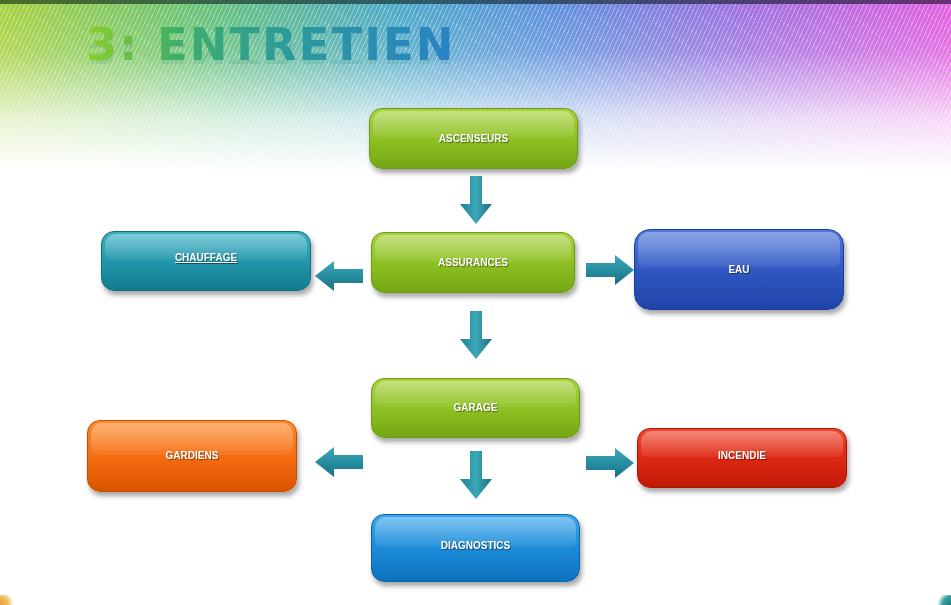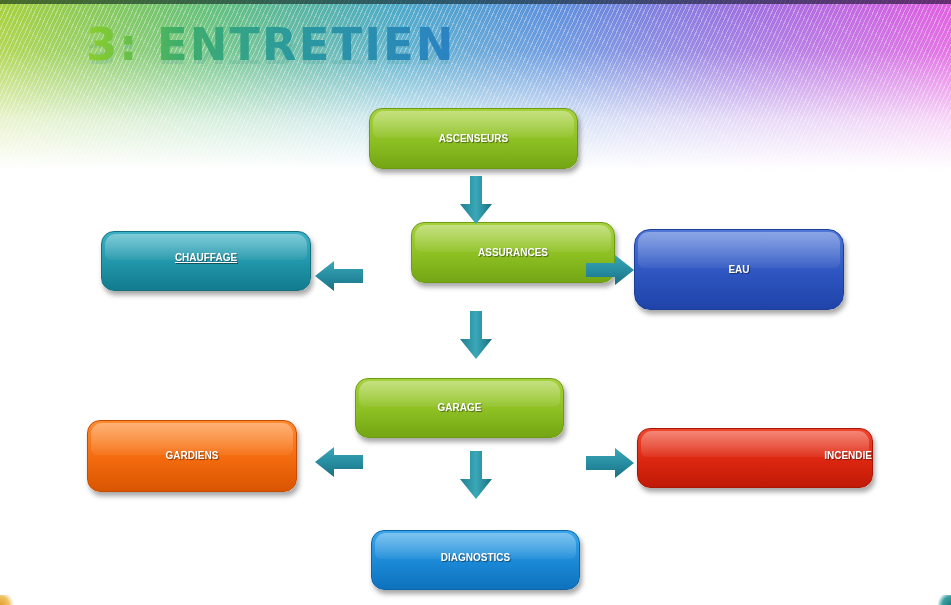--- a/index.html
+++ b/index.html
@@ -78,45 +78,45 @@
 <div class="header-fade"></div>
 <div class="top-edge"></div>
 
 <div class="title-reflection">3: ENTRETIEN</div>
 <div class="title">3: ENTRETIEN</div>
 
 <div class="node green" style="left:369px; top:108px; width:209px; height:61px;">
   <span>ASCENSEURS</span>
 </div>
 
-<div class="node green" style="left:371px; top:222px; width:204px; height:61px;margin-left:40px;">
+<div class="node green" style="left:371px; top:232px; width:204px; height:61px;">
   <span>ASSURANCES</span>
 </div>
 
 <div class="node teal" style="left:101px; top:231px; width:210px; height:60px;text-decoration:underline;">
   <span style="margin-top:-6px;">CHAUFFAGE</span>
 </div>
 
 <div class="node navy" style="left:634px; top:229px; width:210px; height:81px;border-radius:16px;">
   <span>EAU</span>
 </div>
 
-<div class="node green" style="left:355px; top:378px; width:209px; height:60px;">
+<div class="node green" style="left:371px; top:378px; width:209px; height:60px;">
   <span>GARAGE</span>
 </div>
 
 <div class="node orange" style="left:87px; top:420px; width:210px; height:72px;">
   <span>GARDIENS</span>
 </div>
 
-<div class="node red" style="left:637px; top:428px; width:236px; height:60px;align-items:flex-end;">
+<div class="node red" style="left:637px; top:428px; width:210px; height:60px;">
   <span style="margin-top:-4px;">INCENDIE</span>
 </div>
 
-<div class="node blue" style="left:371px; top:514px; width:209px; height:60px;margin-top:16px;">
+<div class="node blue" style="left:371px; top:514px; width:209px; height:68px;">
   <span style="margin-top:-4px;">DIAGNOSTICS</span>
 </div>
 
 <svg class="arrow" style="left:459px; top:176px;" width="34" height="50" viewBox="0 0 34 50">
   <defs>
     <linearGradient id="gv" x1="0" y1="0" x2="1" y2="0">
       <stop offset="0" stop-color="#1f7f92"></stop>
         <stop offset="0.5" stop-color="#3aa8b8"></stop>
         <stop offset="1" stop-color="#1a6f80"></stop>
     </linearGradient>

